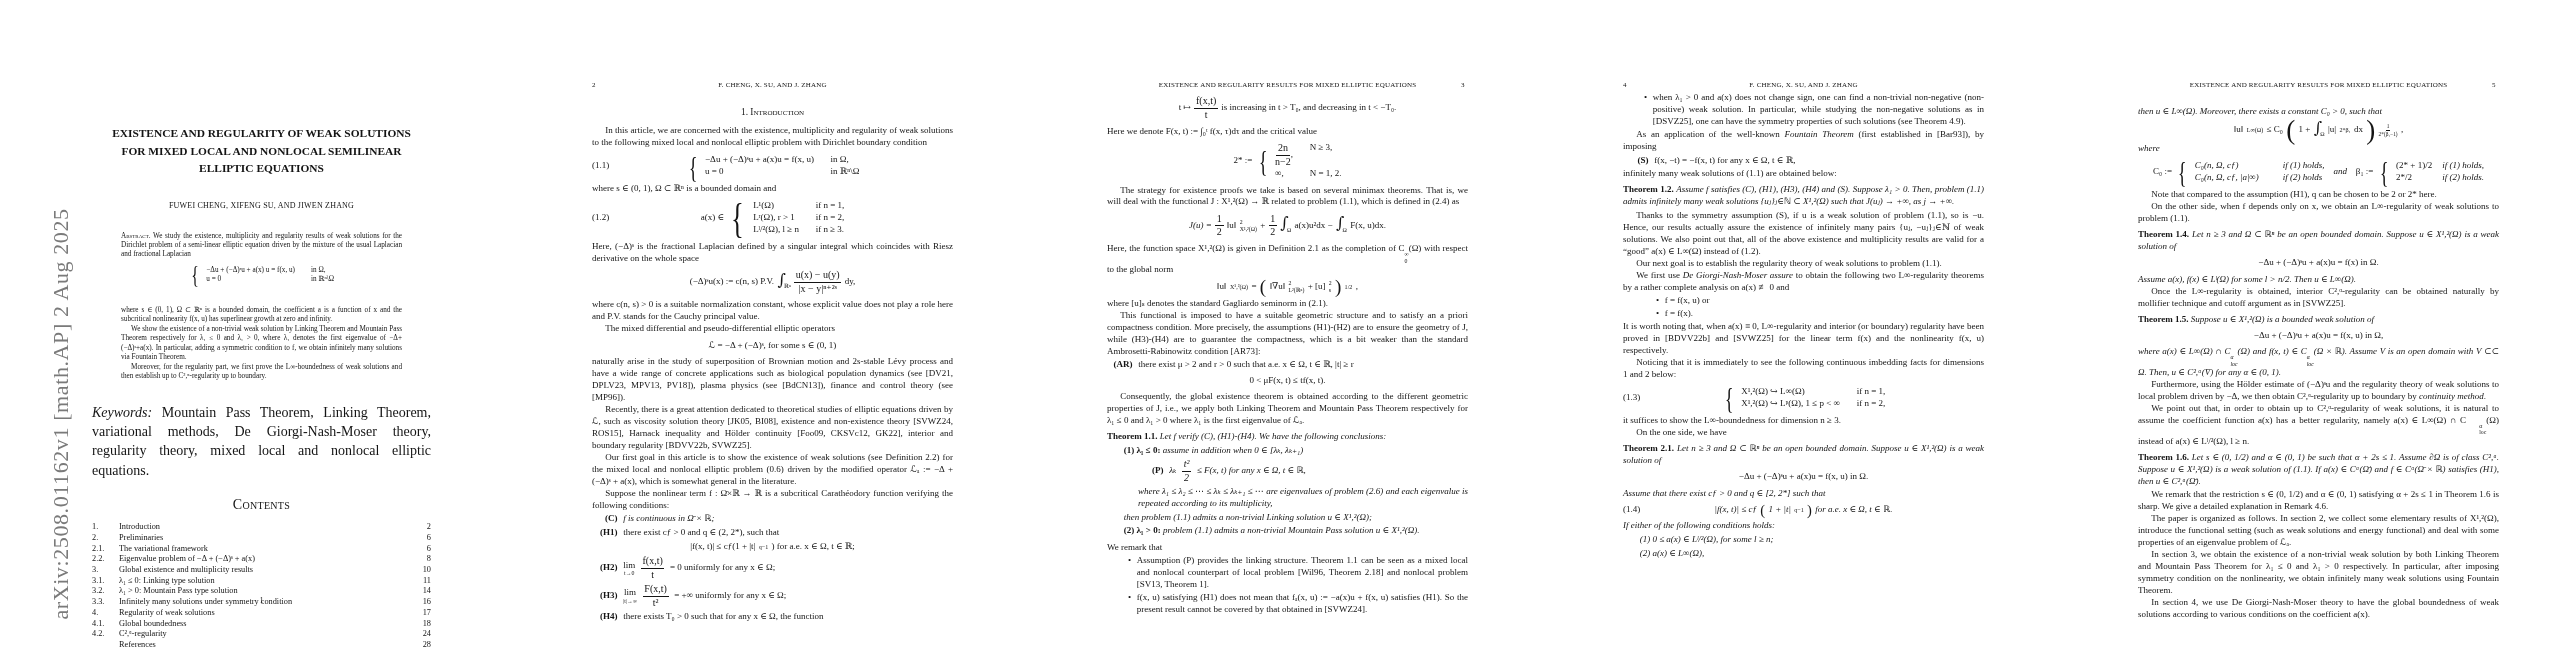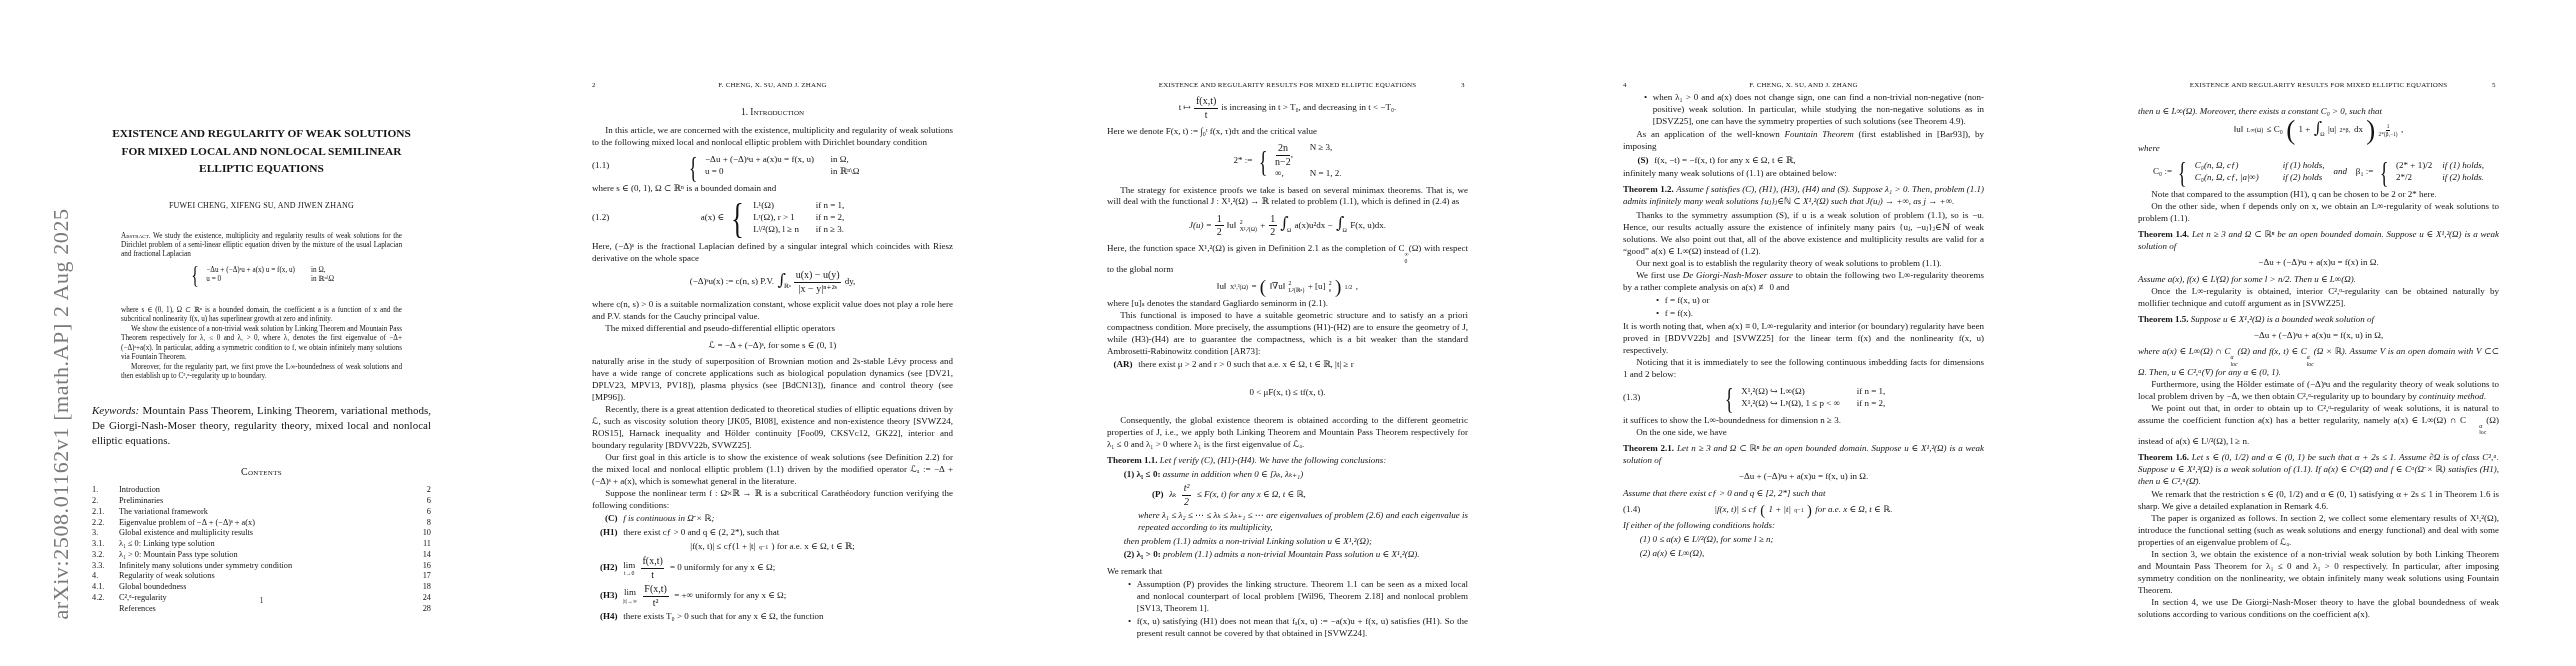--- a/index.html
+++ b/index.html
@@ -23,23 +23,23 @@
   .pnumL { position:absolute; left:0; top:0; }
   .pnumR { position:absolute; right:3.3px; top:0; }
 
   
   .title { text-align:center; font-weight:bold; font-size:11.4px; line-height:1.55; margin-top:44px; }
   .authors { text-align:center; font-size:8px; letter-spacing:0.2px; margin-top:23px; }
   .abs { width:281px; margin:20px auto 0; font-size:7.2px; line-height:1.31; text-align:justify; }
   .abs p { margin:0; text-indent:10px; }
   .abs p.nid { text-indent:0;margin-top:20px; }
   .abslab { font-variant:small-caps; text-indent:0; }
-  .kw { margin-top:22px; font-size:11px; line-height:1.36; text-align:justify; }
+  .kw { margin-top:22px; font-size:14px; line-height:1.36; text-align:justify; }
   .kwlab { font-style:italic; }
-  .conth { text-align:center; font-variant:small-caps; font-size:10px; letter-spacing:0.3px; margin:16.7px 0 7.2px; }
+  .conth { text-align:center; font-variant:small-caps; font-size:14px; letter-spacing:0.3px; margin:16.7px 0 7.2px; }
   .tocrow { display:grid; grid-template-columns:27px 1fr 20px; font-size:8.3px; line-height:1.295; }
   .tocp { text-align:right; }
   .pfoot { position:absolute; bottom:61px; left:0; width:100%; text-align:center; font-size:7.5px; }
 
   
   .bp { margin:0; text-align:justify; text-indent:13.3px; }
   .nid { text-indent:0; }
   .it { font-style:italic; }
   .sech { text-align:center; font-variant:small-caps; font-size:9.4px; margin:14.5px 0 7.2px; }
   .thp { margin:3.9px 0 1.7px; text-align:justify; }
@@ -223,21 +223,21 @@
         </span>
       <span>dy,</span>
     </div>
     <p class="bp nid">where c(n, s) &gt; 0 is a suitable normalization constant, whose explicit value does not play a role here and P.V. stands for the Cauchy principal value.</p>
     <p class="bp">The mixed differential and pseudo-differential elliptic operators</p>
     <div class="disp">
       <span>ℒ = −Δ + (−Δ)ˢ,    for some s ∈ (0, 1)</span>
     </div>
     <p class="bp nid">naturally arise in the study of superposition of Brownian motion and 2s-stable Lévy process and have a wide range of concrete applications such as biological population dynamics (see [DV21, DPLV23, MPV13, PV18]), plasma physics (see [BdCN13]), finance and control theory (see [MP96]).</p>
     <p class="bp">Recently, there is a great attention dedicated to theoretical studies of elliptic equations driven by ℒ, such as viscosity solution theory [JK05, BI08], existence and non-existence theory [SVWZ24, ROS15], Harnack inequality and Hölder continuity [Foo09, CKSVc12, GK22], interior and boundary regularity [BDVV22b, SVWZ25].</p>
-    <p class="bp">Our first goal in this article is to show the existence of weak solutions (see Definition 2.2) for the mixed local and nonlocal elliptic problem (1.1) driven by the modified operator ℒₐ := −Δ + (−Δ)ˢ + a(x), which is somewhat general in the literature.</p>
+    <p class="bp">Our first goal in this article is to show the existence of weak solutions (see Definition 2.2) for the mixed local and nonlocal elliptic problem (0.6) driven by the modified operator ℒₐ := −Δ + (−Δ)ˢ + a(x), which is somewhat general in the literature.</p>
     <p class="bp">Suppose the nonlinear term f : Ω̄×ℝ → ℝ is a subcritical Carathéodory function verifying the following conditions:</p>
     <div class="cond">
       <span class="cl">(C)</span>
       <span class="it">f is continuous in Ω̄ × ℝ;</span>
     </div>
     <div class="cond">
       <span class="cl">(H1)</span>
       <span>there exist cƒ &gt; 0 and q ∈ (2, 2*), such that</span>
     </div>
     <div class="disp" style="margin:2.2px 0">
@@ -350,21 +350,21 @@
       <span class="bigp">)</span>
         <sup>1/2</sup>
       <span>,</span>
     </div>
     <p class="bp nid">where [u]ₛ denotes the standard Gagliardo seminorm in (2.1).</p>
     <p class="bp">This functional is imposed to have a suitable geometric structure and to satisfy an a priori compactness condition. More precisely, the assumptions (H1)-(H2) are to ensure the geometry of J, while (H3)-(H4) are to guarantee the compactness, which is a bit weaker than the standard Ambrosetti-Rabinowitz condition [AR73]:</p>
     <div class="cond">
       <span class="cl">(AR)</span>
       <span>there exist μ &gt; 2 and r &gt; 0 such that a.e. x ∈ Ω, t ∈ ℝ, |t| ≥ r</span>
     </div>
-    <div class="disp" style="margin:16px 0">
+    <div class="disp" style="margin:4px 0">
       <span>0 &lt; μF(x, t) ≤ tf(x, t).</span>
     </div>
     <p class="bp">Consequently, the global existence theorem is obtained according to the different geometric properties of J, i.e., we apply both Linking Theorem and Mountain Pass Theorem respectively for λ₁ ≤ 0 and λ₁ &gt; 0 where λ₁ is the first eigenvalue of ℒₐ.</p>
     <p class="thp"><b class="thh">Theorem 1.1.</b> <span class="it">Let f verify (C), (H1)-(H4). We have the following conclusions:</span></p>
     <div class="thit"><span class="lead">(1)</span> <span class="lead">λ₁ ≤ 0:</span> <span>assume in addition when 0 ∈ [λₖ, λₖ₊₁)</span></div>
     <div class="cond subit it">
       <span class="cl" style="font-style:normal">(P)</span>
       <span>λₖ</span>
       <span class="frac">
           <span class="fn">t²</span>

